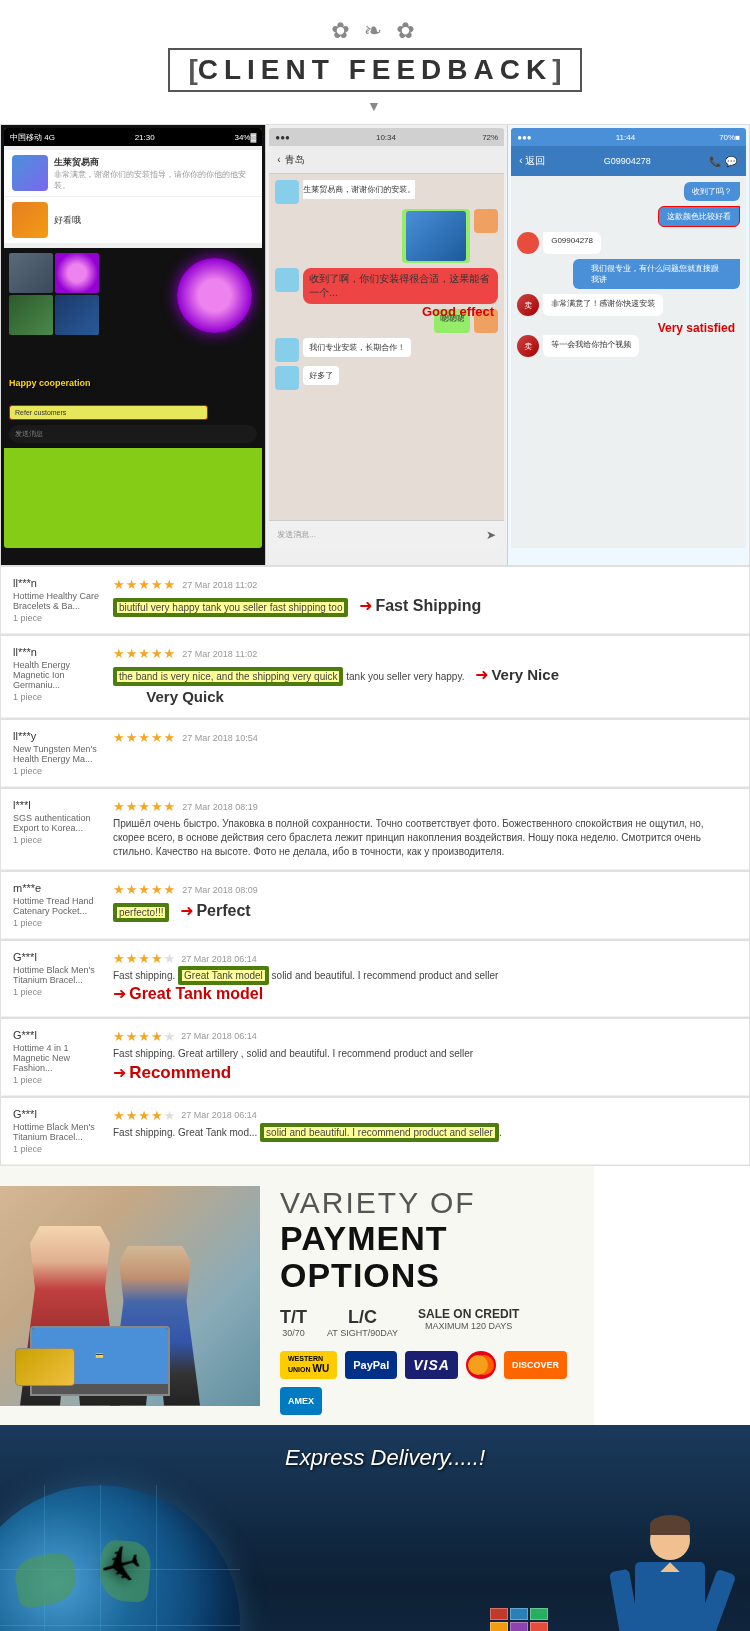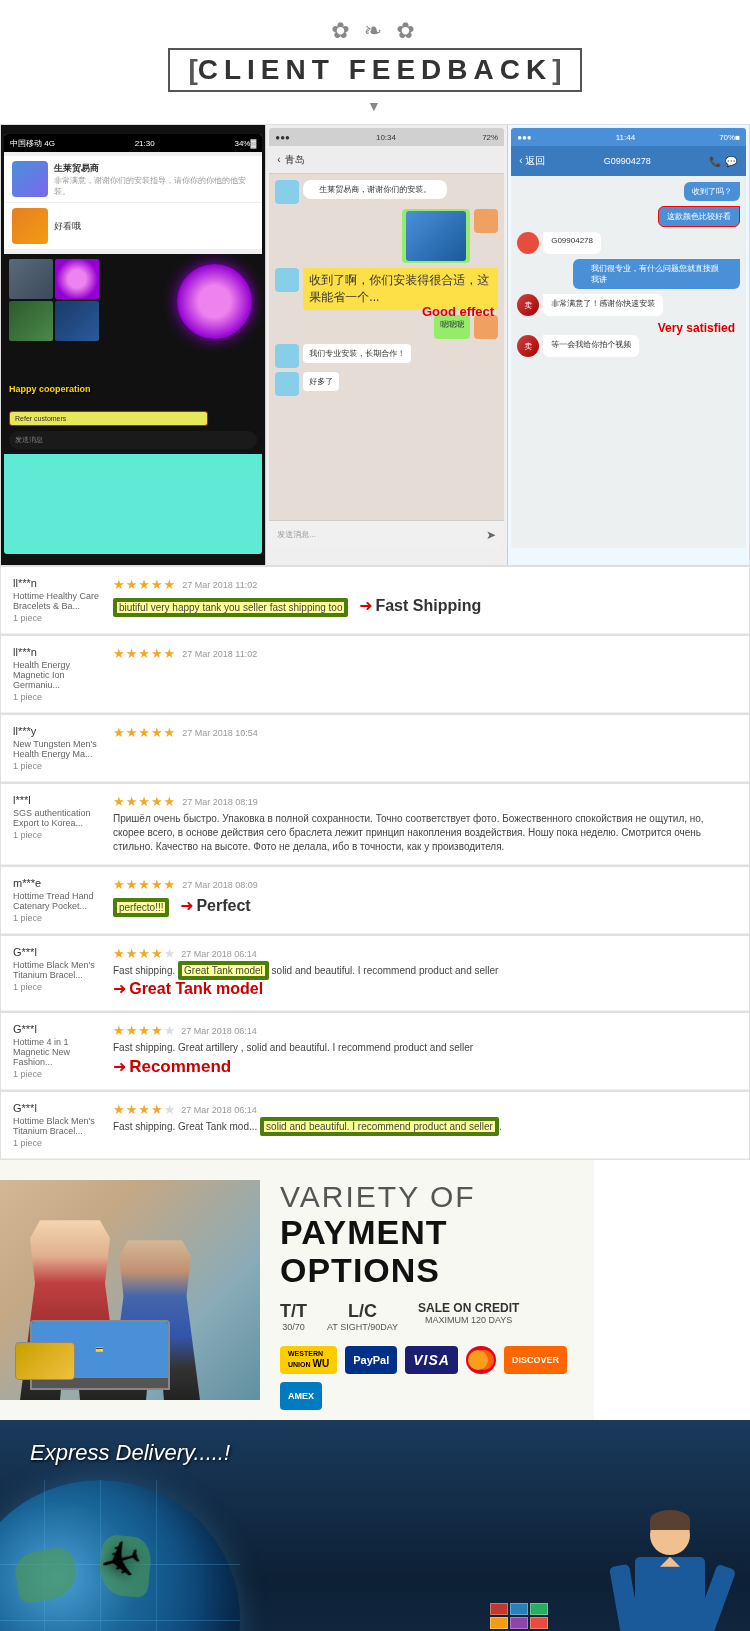--- a/index.html
+++ b/index.html
@@ -213,21 +213,21 @@
       min-height: 400px;
       background: linear-gradient(180deg, #1a3a5c 0%, #0d2035 40%, #1a3a5c 100%);
       position: relative;
       overflow: hidden;
       padding: 20px 10px 10px;
     }
     .delivery-title {
       font-size: 22px;
       font-style: italic;
       color: #fff;
-      text-align: left;
+      text-align: center;
       padding-left: 20px;
       margin-bottom: 10px;
       text-shadow: 1px 1px 3px #000;
     }
 
     
     .globe {
       width: 280px;
       height: 280px;
       border-radius: 50%;
@@ -253,21 +253,21 @@
     <span class="bracket">[</span>
     <span class="feedback-title">CLIENT FEEDBACK</span>
     <span class="bracket">]</span>
   </div>
   <div class="ornament-bottom">▼</div>
 </div>
 
 <div class="chat-section">
 
   <div class="chat-panel" style="background:#111; flex:1.1; padding:3px; position:relative;">
-    <div style="background:#5eead4; height:420px; position:relative; overflow:hidden; border-radius:3px;margin-top:6px;">
+    <div style="background:#84cc16; height:420px; position:relative; overflow:hidden; border-radius:3px;">
 
       <div style="height:18px; background:#000; display:flex; align-items:center; justify-content:space-between; padding:0 6px; font-size:8px; color:#fff;">
         <span>中国移动 4G</span>
         <span>21:30</span>
         <span>34%▓</span>
       </div>
 
 
       <div style="background:#efefef; padding:4px 0;">
         <div style="display:flex; align-items:center; padding:5px 8px; background:#fff; margin-bottom:1px;">
@@ -317,33 +317,33 @@
       </div>
       <div style="height:28px; background:#ededed; border-bottom:1px solid #ccc; display:flex; align-items:center; padding:0 8px; font-size:10px; color:#333;">
         <span style="margin-right:4px;">‹</span>
         <span>青岛</span>
       </div>
 
       <div style="padding:6px; background:#e5ddd5; height:374px; overflow:hidden; position:relative;">
 
         <div style="display:flex; margin-bottom:5px; align-items:flex-start;">
           <div style="width:24px; height:24px; background:#87ceeb; border-radius:4px; flex-shrink:0;"></div>
-          <div style="background:#fff; border-radius:8px; padding:4px 16px; margin-left:4px; font-size:8px; color:#333; max-width:70%;">生莱贸易商，谢谢你们的安装。</div>
+          <div style="background:#fff; border-radius:0; padding:4px 0; margin-left:4px; font-size:8px; color:#333; max-width:70%;">生莱贸易商，谢谢你们的安装。</div>
         </div>
 
         <div style="display:flex; margin-bottom:5px; justify-content:flex-end;">
           <div style="background:#95ec69; border-radius:4px; padding:2px 4px;">
             <div style="width:60px; height:50px; background:linear-gradient(135deg,#4a90d9,#1a5a9a); border-radius:3px;"></div>
           </div>
           <div style="width:24px; height:24px; background:#f0a060; border-radius:4px; flex-shrink:0; margin-left:4px;"></div>
         </div>
 
         <div style="display:flex; margin-bottom:5px; align-items:flex-start;">
           <div style="width:24px; height:24px; background:#87ceeb; border-radius:4px; flex-shrink:0;"></div>
-          <div style="background:#fde047; border-radius:0; padding:4px 6px; margin-left:4px; font-size:12px; color:#333;">收到了啊，你们安装得很合适，这果能省一个...</div>
+          <div style="background:#ef4444; border-radius:8px; padding:4px 6px; margin-left:4px; font-size:10px; color:#333;">收到了啊，你们安装得很合适，这果能省一个...</div>
         </div>
         <div style="display:flex; margin-bottom:5px; justify-content:flex-end;">
           <div style="background:#95ec69; border-radius:4px; padding:4px 6px; font-size:8px; color:#333;">嗯嗯嗯</div>
           <div style="width:24px; height:24px; background:#f0a060; border-radius:4px; flex-shrink:0; margin-left:4px;"></div>
         </div>
 
         <div style="position:absolute; right:10px; top:130px; font-size:13px; font-weight:bold; color:#d00;">Good effect</div>
 
         <div style="display:flex; margin-bottom:4px; align-items:flex-start;">
           <div style="width:24px; height:24px; background:#87ceeb; border-radius:4px; flex-shrink:0;"></div>
@@ -444,20 +444,25 @@
   <div class="review-row" style="position:relative; align-items:flex-start;">
     <div class="review-left">
       <div class="reviewer-name">ll***n</div>
       <div class="review-product">Health Energy Magnetic Ion Germaniu...</div>
       <div class="review-qty">1 piece</div>
     </div>
     <div class="review-center">
       <div class="stars-date">
         <span class="stars">★★★★★</span>
         <span class="review-date">27 Mar 2018 11:02</span>
+      </div>
+      <div class="review-text">
+        <span class="review-highlight">the band is very nice, and the shipping very quick</span> tank you seller very happy.
+        <span style="font-size:16px; color:#d00; margin-left:8px;">➜</span>
+        <span style="font-size:15px; font-weight:bold; color:#333;"> Very Nice<br>&nbsp;&nbsp;&nbsp;&nbsp;&nbsp;&nbsp;&nbsp;&nbsp;Very Quick</span>
       </div>
     </div>
   </div>
   <div class="divider-line"></div>
 
   <div class="review-row" style="position:relative; align-items:flex-start;">
     <div class="review-left">
       <div class="reviewer-name">ll***y</div>
       <div class="review-product">New Tungsten Men's Health Energy Ma...</div>
       <div class="review-qty">1 piece</div>

